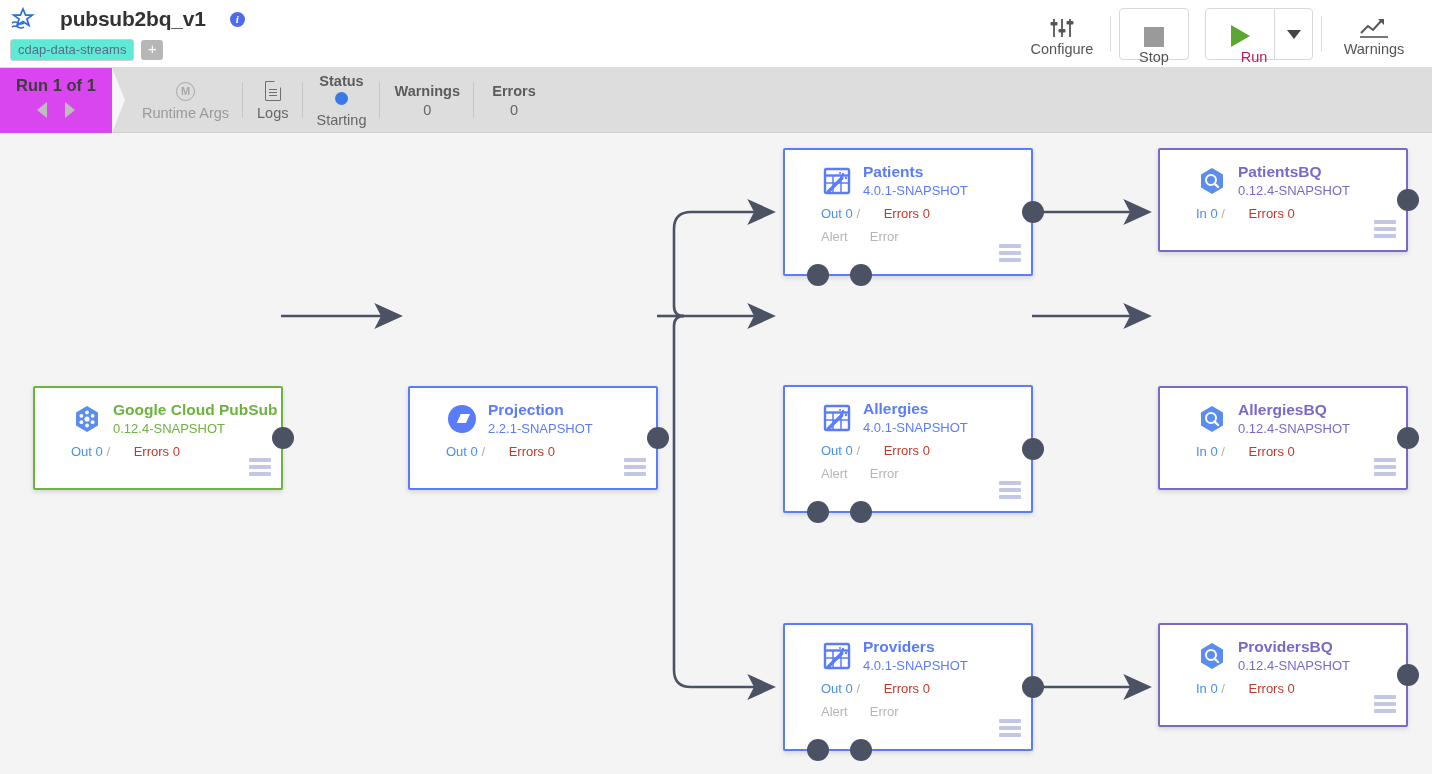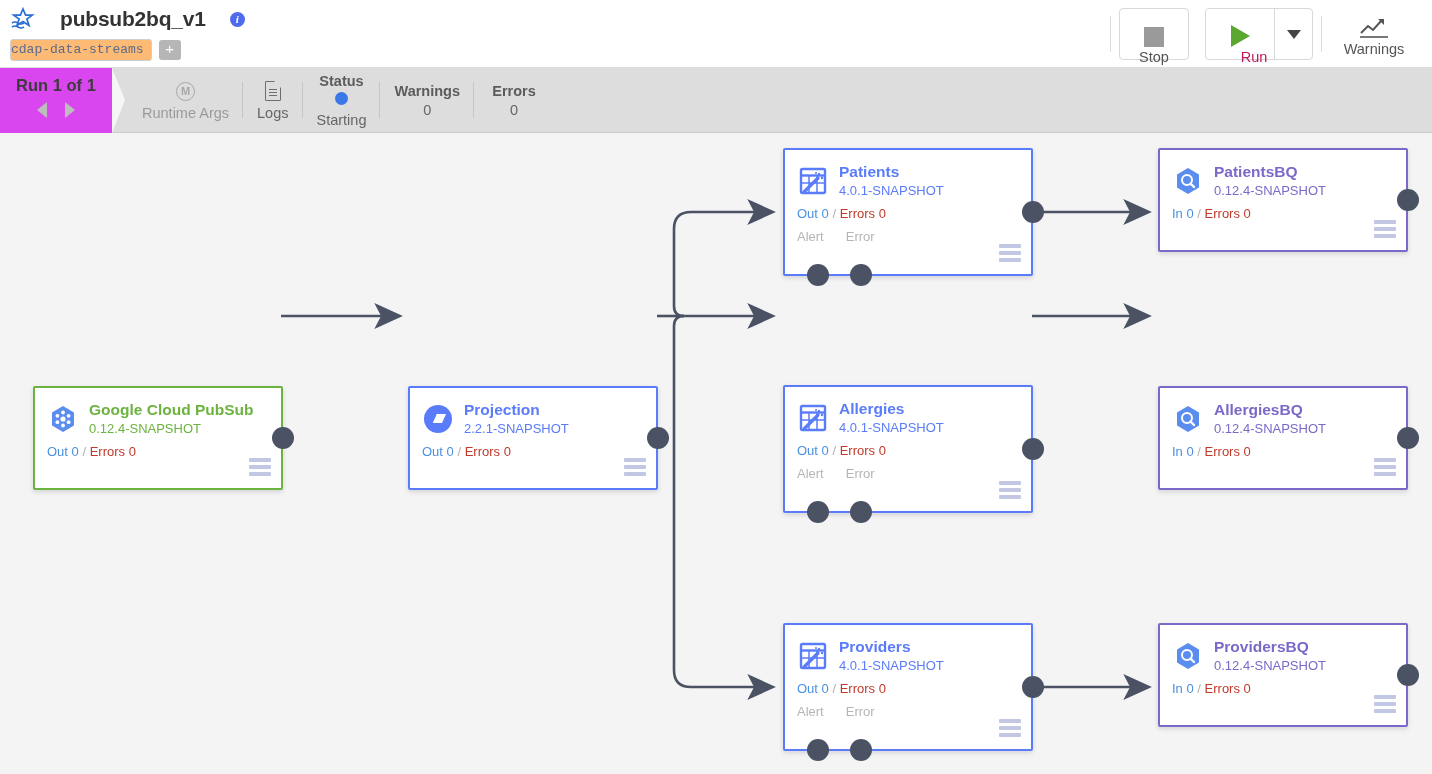--- a/index.html
+++ b/index.html
@@ -28,23 +28,22 @@
   .info-icon {
     width: 15px; height: 15px; border-radius: 50%;
     background: #4f6bed; color: #ffffff;
     font-size: 11px; font-weight: bold; font-style: italic;
     display: flex; align-items: center; justify-content: center;
     font-family: "Liberation Serif", serif;
   }
   .tag-row { display: flex; align-items: center; gap: 7px; margin-top: 6px; }
   .tag-chip {
     border: 1px solid #cfcfcf; border-radius: 3px;
-    padding: 2px 7px 3px 0; font-size: 13px; color: #5b6b8c;
-    background: #fdba74;
-    font-family: Liberation Mono, monospace;
+    padding: 2px 7px 3px 7px; font-size: 13px; color: #5b6b8c;
+    background: #5eead4;
   }
   .tag-add {
     width: 22px; height: 20px; background: #b6b6b6; border-radius: 3px;
     color: #ffffff; font-size: 15px; line-height: 18px; text-align: center;
   }
 
   .toolbar { position: absolute; right: 0; top: 0; height: 68px; display: flex; align-items: center; }
   .tb-item {
     display: flex; flex-direction: column; align-items: center; justify-content: center;
     height: 66px; color: #555555; font-size: 14.5px; cursor: pointer;
@@ -129,20 +128,21 @@
     position: absolute; left: 0; top: 134px; width: 1432px; height: 640px;
     background: #f4f4f5; overflow: hidden;
   }
   .edges { position: absolute; left: 0; top: 0; width: 1432px; height: 640px; }
 
   
   .node {
     position: absolute; width: 250px; background: #ffffff;
     border: 2px solid #5b7cfa; border-radius: 2px;
     box-shadow: 0 2px 5px rgba(0,0,0,0.13);
+    padding-left: 24px;
   }
   .node.tall { height: 128px; }
   .node.short { height: 104px; }
   .node.source { border-color: #6cb33f; }
   .node.sink   { border-color: #7b68c8; }
 
   .node-head { display: flex; align-items: center; padding: 10px 0 0 12px; height: 52px; }
   .node-ico { width: 32px; height: 32px; flex: 0 0 32px; margin-right: 10px; position: relative; }
   .node-meta { overflow: hidden; white-space: nowrap; }
   .node-title {
@@ -151,21 +151,21 @@
   }
   .node.source .node-title { color: #6cb33f; }
   .node.sink   .node-title { color: #7b68c8; }
   .node-ver { font-size: 13px; color: #5b7cfa; line-height: 19px; }
   .node.source .node-ver { color: #6cb33f; }
   .node.sink   .node-ver { color: #7b68c8; }
 
   .node-metrics { font-size: 13px; padding: 4px 0 0 12px; white-space: nowrap; }
   .m-out { color: #4a90e2; }
   .m-slash { color: #b0b0b0; }
-  .m-err { color: #c0392b; }
+  .m-err { color: #c0392b; margin-left: 20px; }
 
   .node-ports { display: flex; gap: 22px; padding: 8px 0 0 12px; }
   .port-lbl { font-size: 13px; color: #b5b5b5; }
 
   .hamburger { position: absolute; right: 10px; bottom: 9px; width: 22px; cursor: pointer; }
   .hamburger span { display: block; height: 4px; background: #c2c7e3; margin-bottom: 3px; border-radius: 1px; }
 
   .port-dot {
     position: absolute; width: 22px; height: 22px; border-radius: 50%;
     background: #4b5263; cursor: pointer;
@@ -195,20 +195,37 @@
         <span class="pipeline-name">pubsub2bq_v1</span>
         <span class="info-icon">i</span>
       </div>
       <div class="tag-row">
         <span class="tag-chip">cdap-data-streams</span>
         <span class="tag-add">+</span>
       </div>
     </div>
 
     <div class="toolbar">
+      <div class="tb-item tb-configure">
+        <span class="ico">
+          <svg width="26" height="22" viewBox="0 0 26 22">
+            <g stroke="#555" stroke-width="1.8">
+              <line x1="5" y1="2" x2="5" y2="20"></line>
+                <line x1="13" y1="2" x2="13" y2="20"></line>
+                <line x1="21" y1="2" x2="21" y2="20"></line>
+            </g>
+            <g fill="#555">
+              <rect x="1.5" y="5" width="7" height="3.4" rx="1"></rect>
+              <rect x="9.5" y="12" width="7" height="3.4" rx="1"></rect>
+              <rect x="17.5" y="4" width="7" height="3.4" rx="1"></rect>
+            </g>
+          </svg>
+        </span>
+        <span class="lbl">Configure</span>
+      </div>
 
       <div class="tb-sep"></div>
 
       <div class="tb-box">
         <div class="tb-item tb-stop">
           <span class="ico">
               <span class="stop-square"></span>
             </span>
           <span class="lbl">Stop</span>
         </div>

